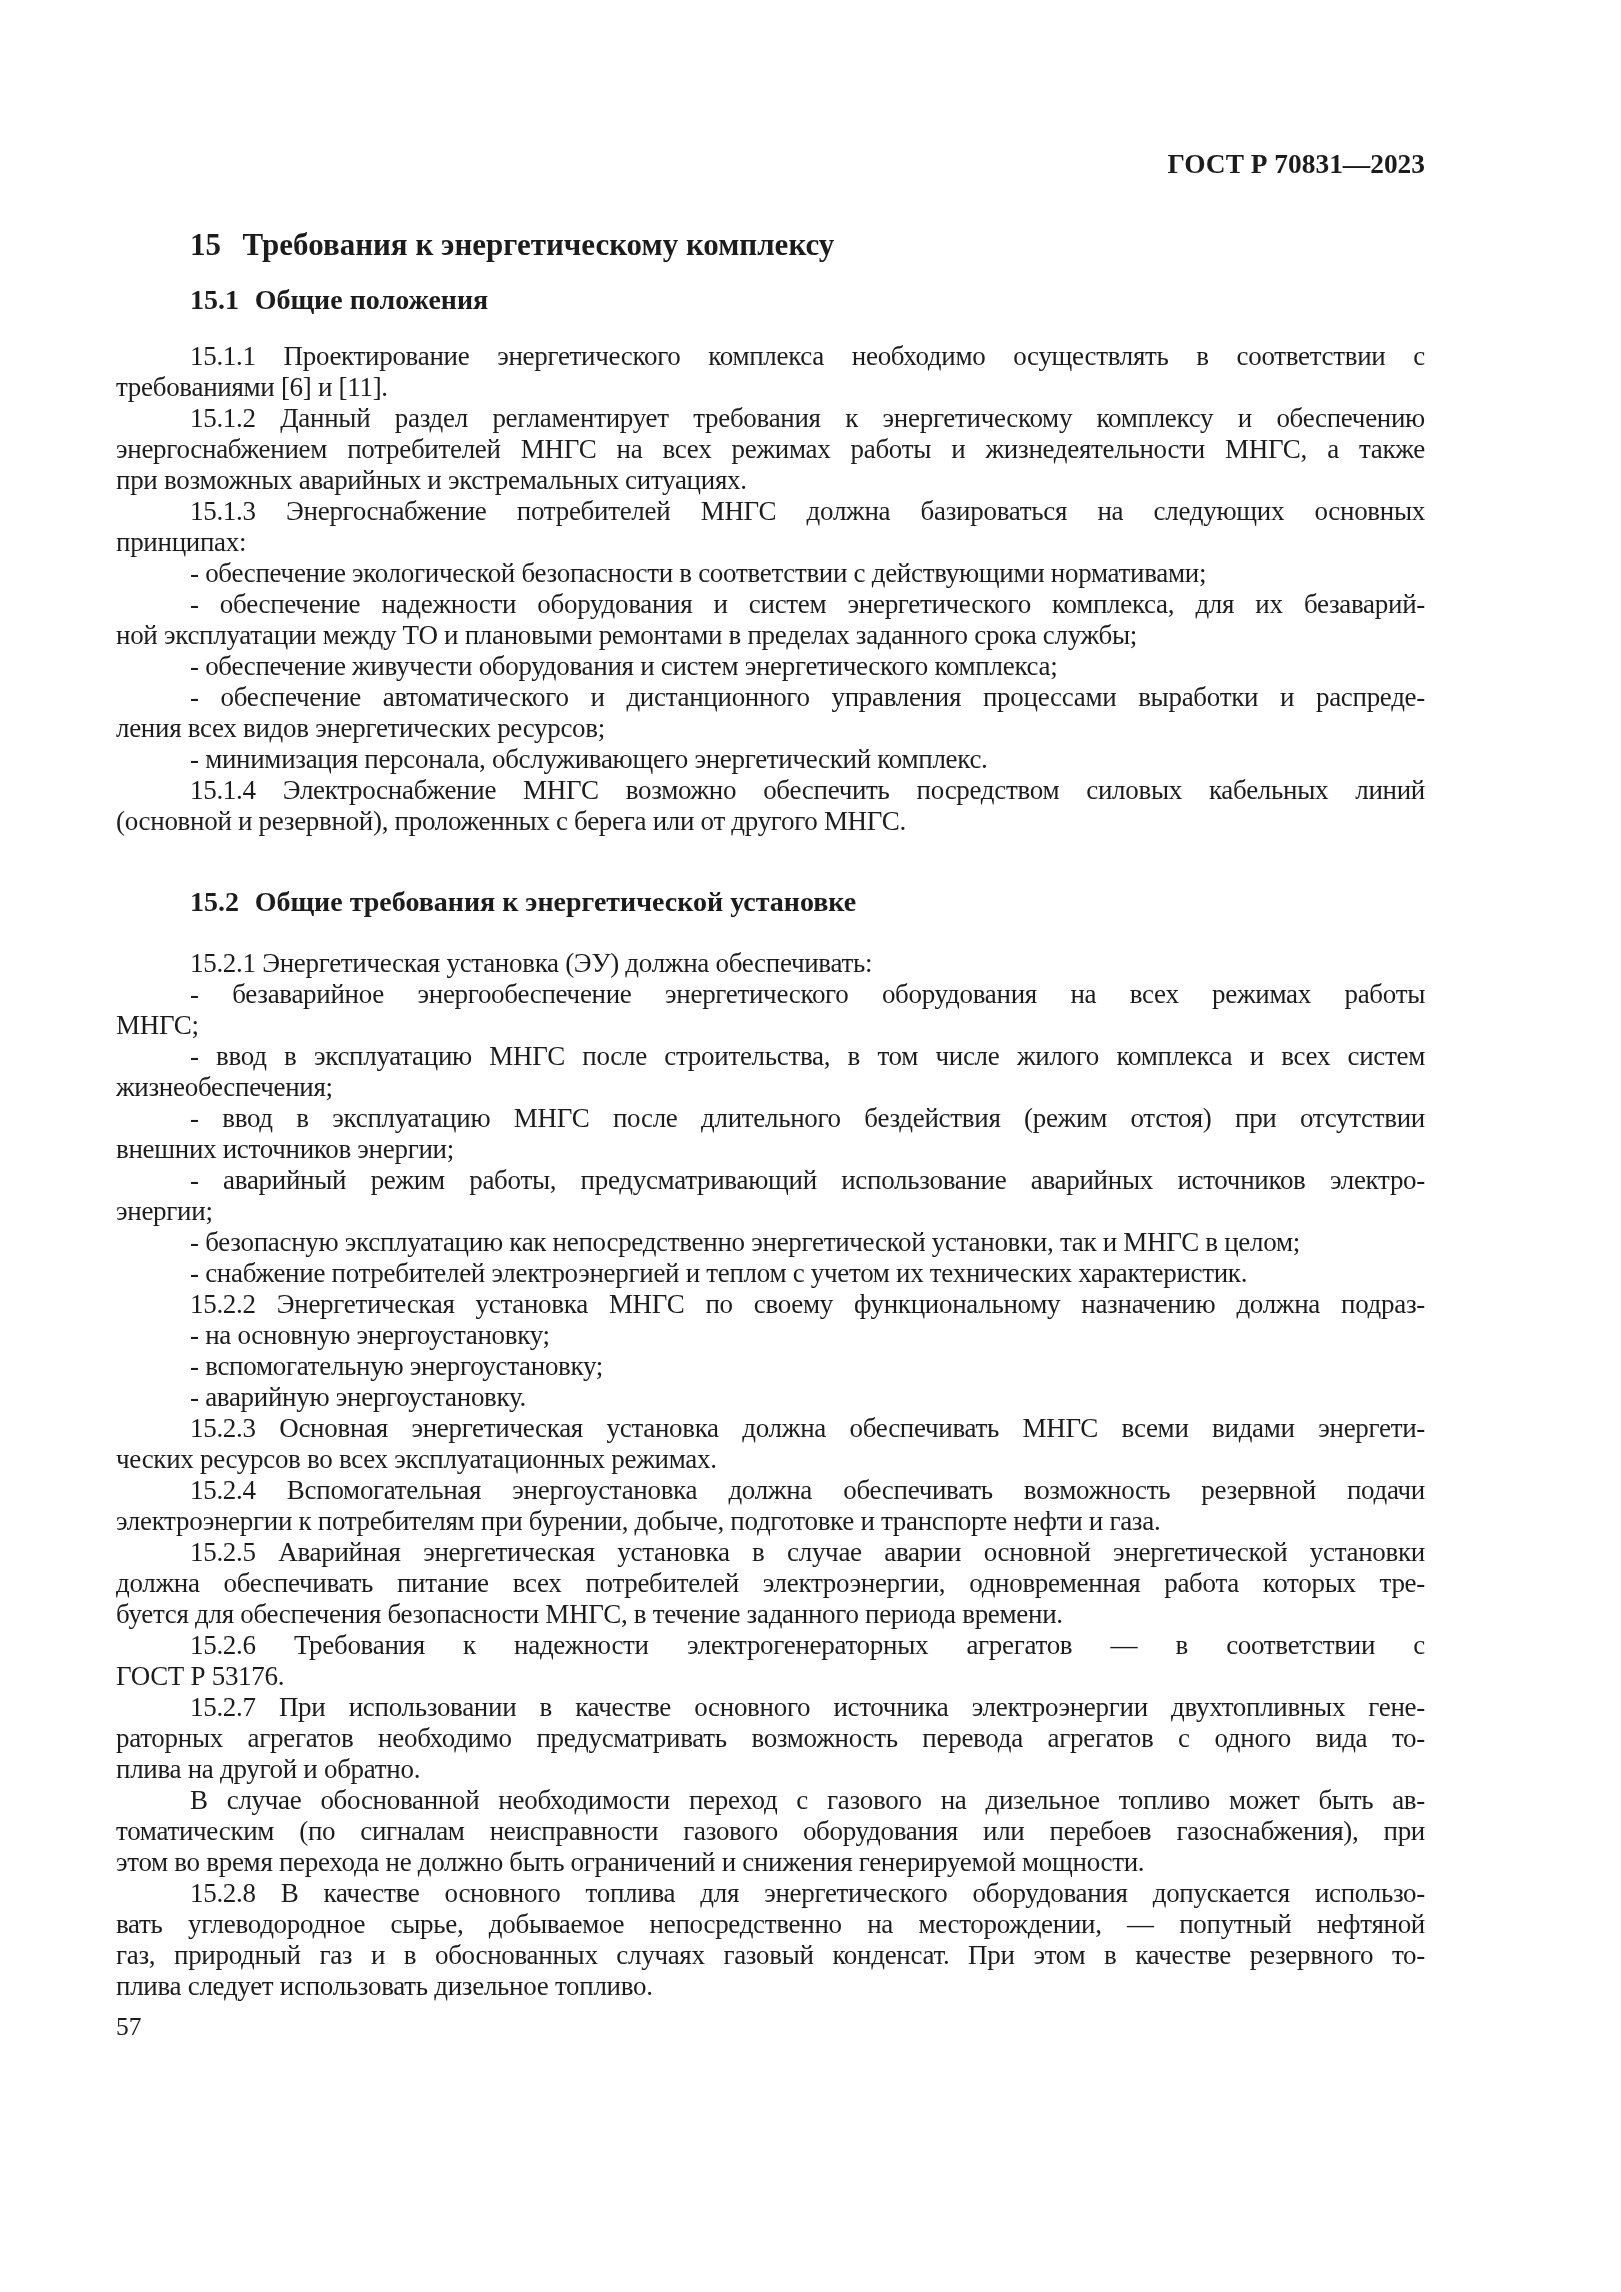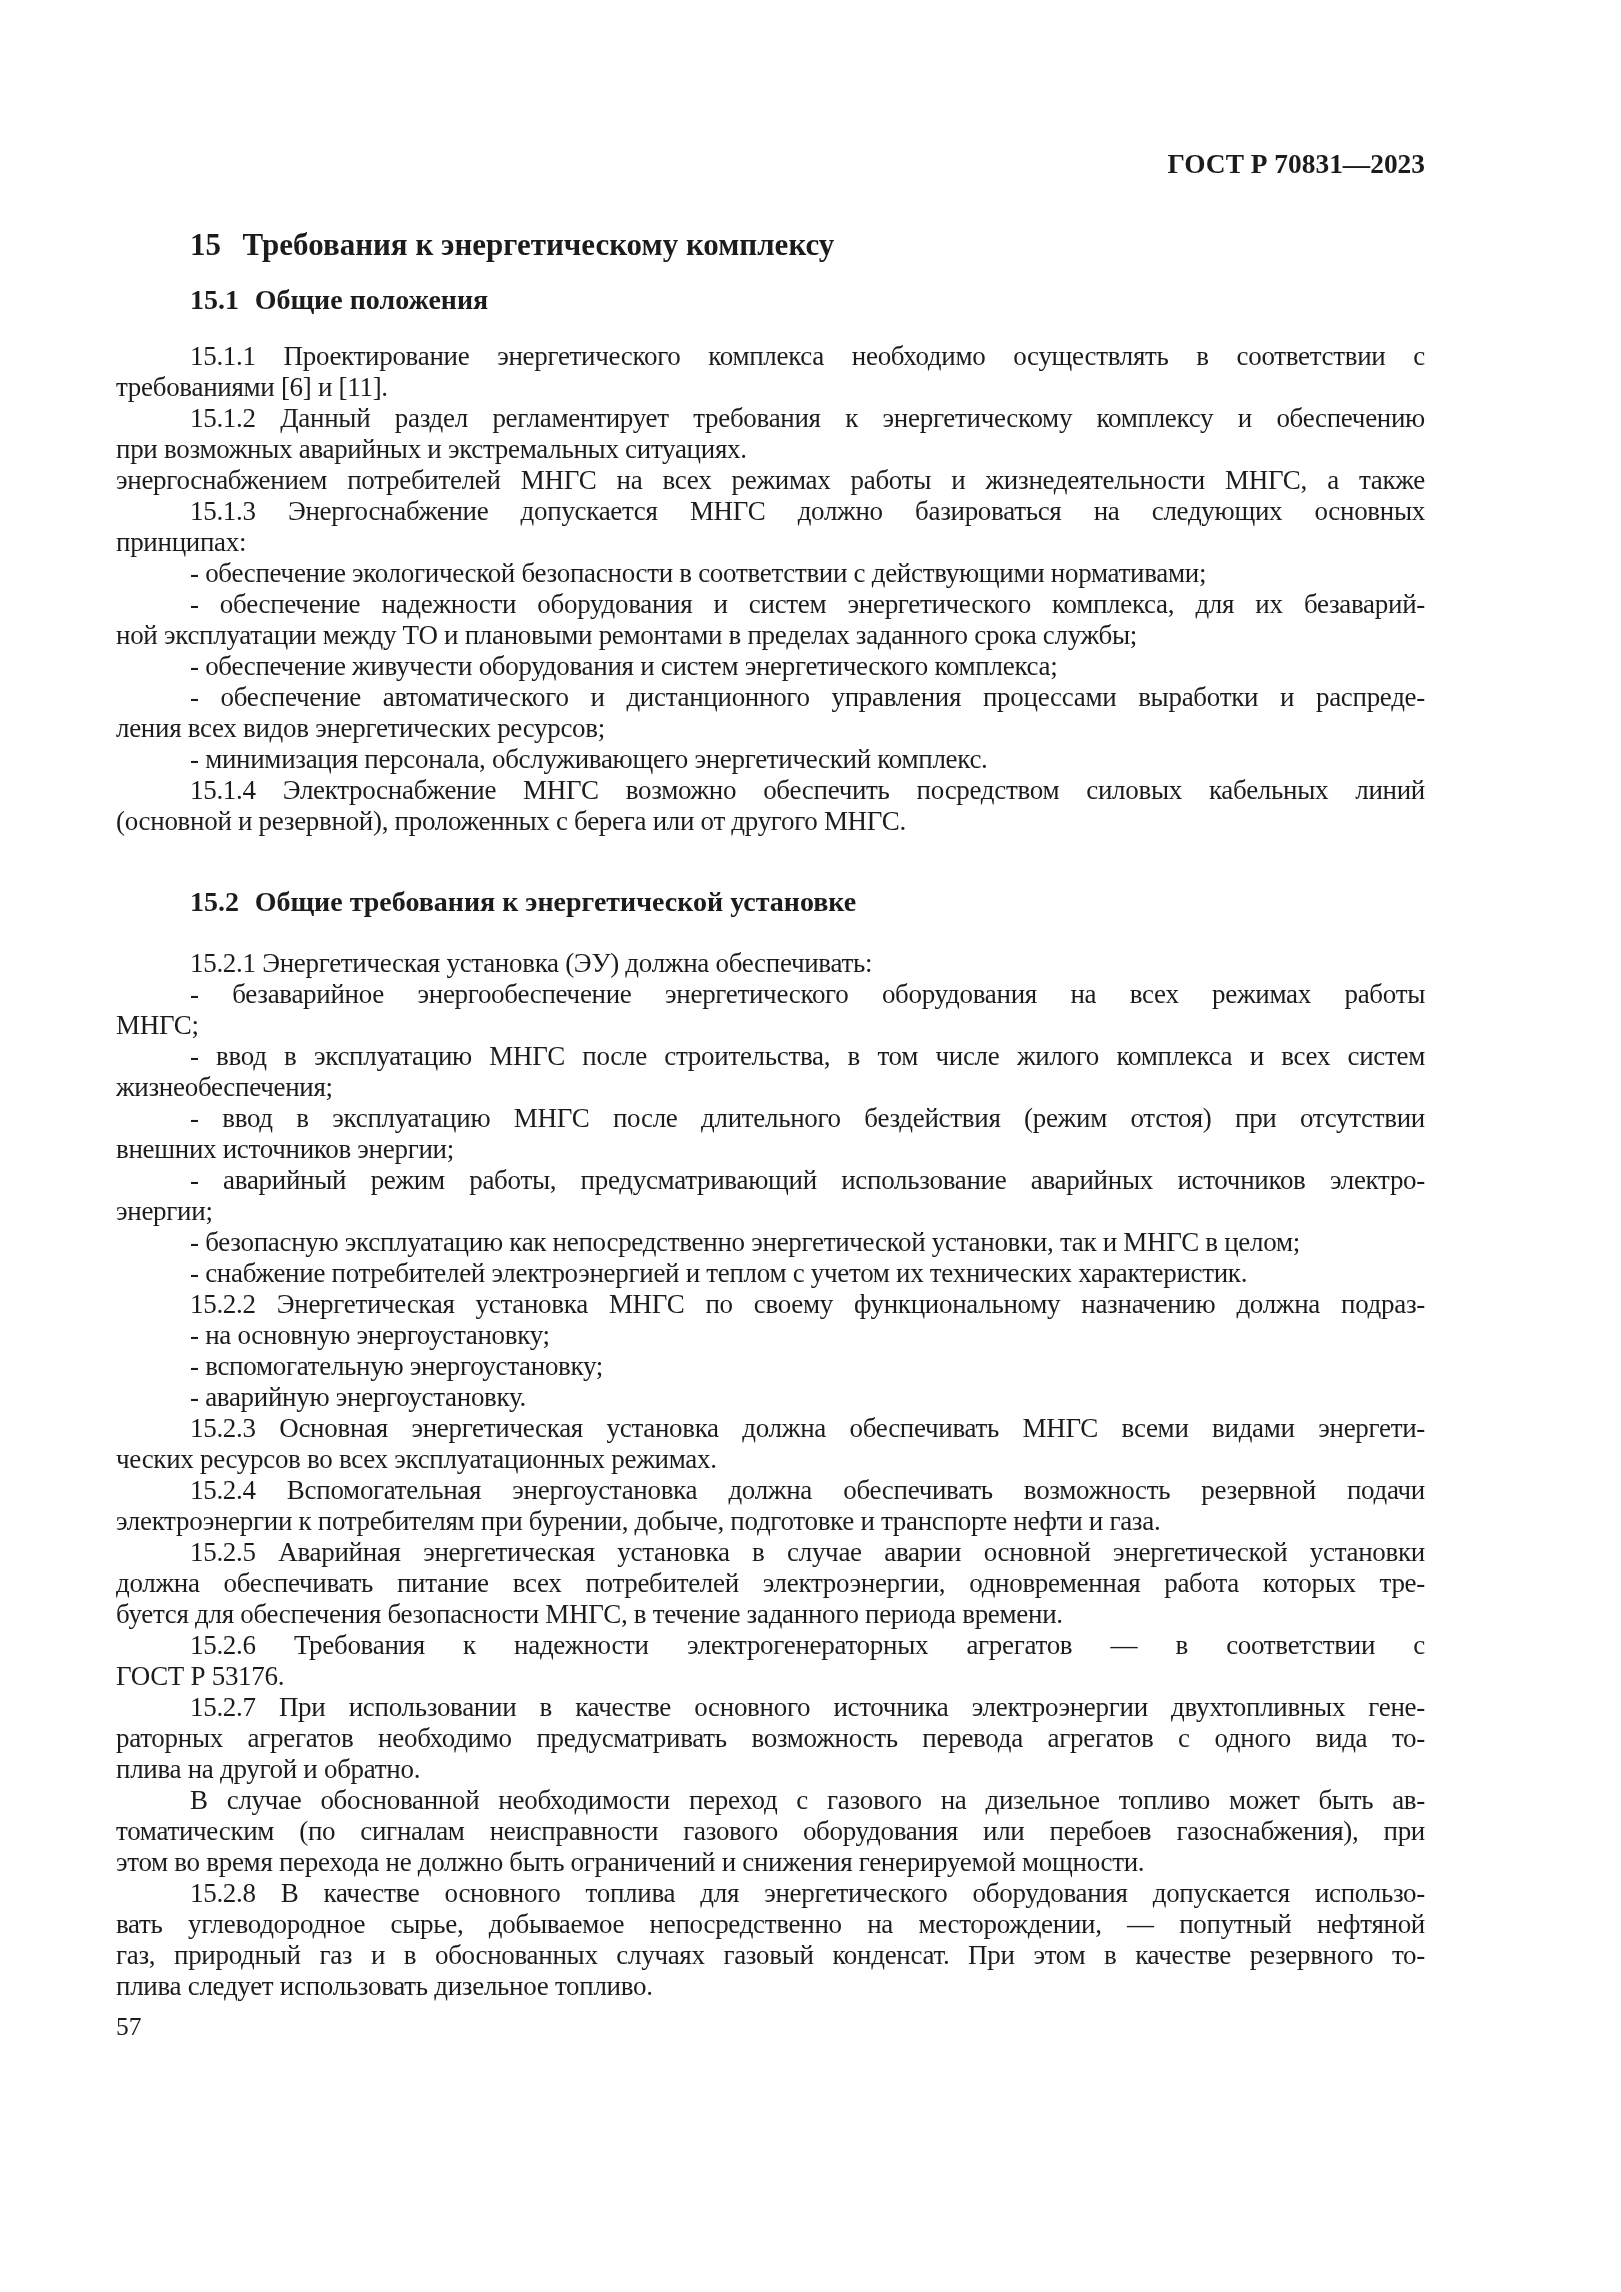--- a/index.html
+++ b/index.html
@@ -74,25 +74,25 @@
     <div class="doc-header">ГОСТ Р 70831—2023</div>
     <div id="blocks">
         <div class="block-h1"><span class="h-num">15</span><span>Требования к энергетическому комплексу</span></div>
         <div class="block-h2"><span class="h-num">15.1</span><span>Общие положения</span></div>
         <div class="para">
           <div class="line first">15.1.1 Проектирование энергетического комплекса необходимо осуществлять в соответствии с</div>
           <div class="line last">требованиями [6] и [11].</div>
         </div>
         <div class="para">
           <div class="line first">15.1.2 Данный раздел регламентирует требования к энергетическому комплексу и обеспечению</div>
+          <div class="line">энергоснабжением потребителей МНГС на всех режимах работы и жизнедеятельности МНГС, а также</div>
           <div class="line last">при возможных аварийных и экстремальных ситуациях.</div>
-          <div class="line">энергоснабжением потребителей МНГС на всех режимах работы и жизнедеятельности МНГС, а также</div>
         </div>
         <div class="para">
-          <div class="line first">15.1.3 Энергоснабжение допускается МНГС должно базироваться на следующих основных</div>
+          <div class="line first">15.1.3 Энергоснабжение потребителей МНГС должна базироваться на следующих основных</div>
           <div class="line last">принципах:</div>
         </div>
         <div class="para">
           <div class="line first last">- обеспечение экологической безопасности в соответствии с действующими нормативами;</div>
         </div>
         <div class="para">
           <div class="line first">- обеспечение надежности оборудования и систем энергетического комплекса, для их безаварий-</div>
           <div class="line last">ной эксплуатации между ТО и плановыми ремонтами в пределах заданного срока службы;</div>
         </div>
         <div class="para">

